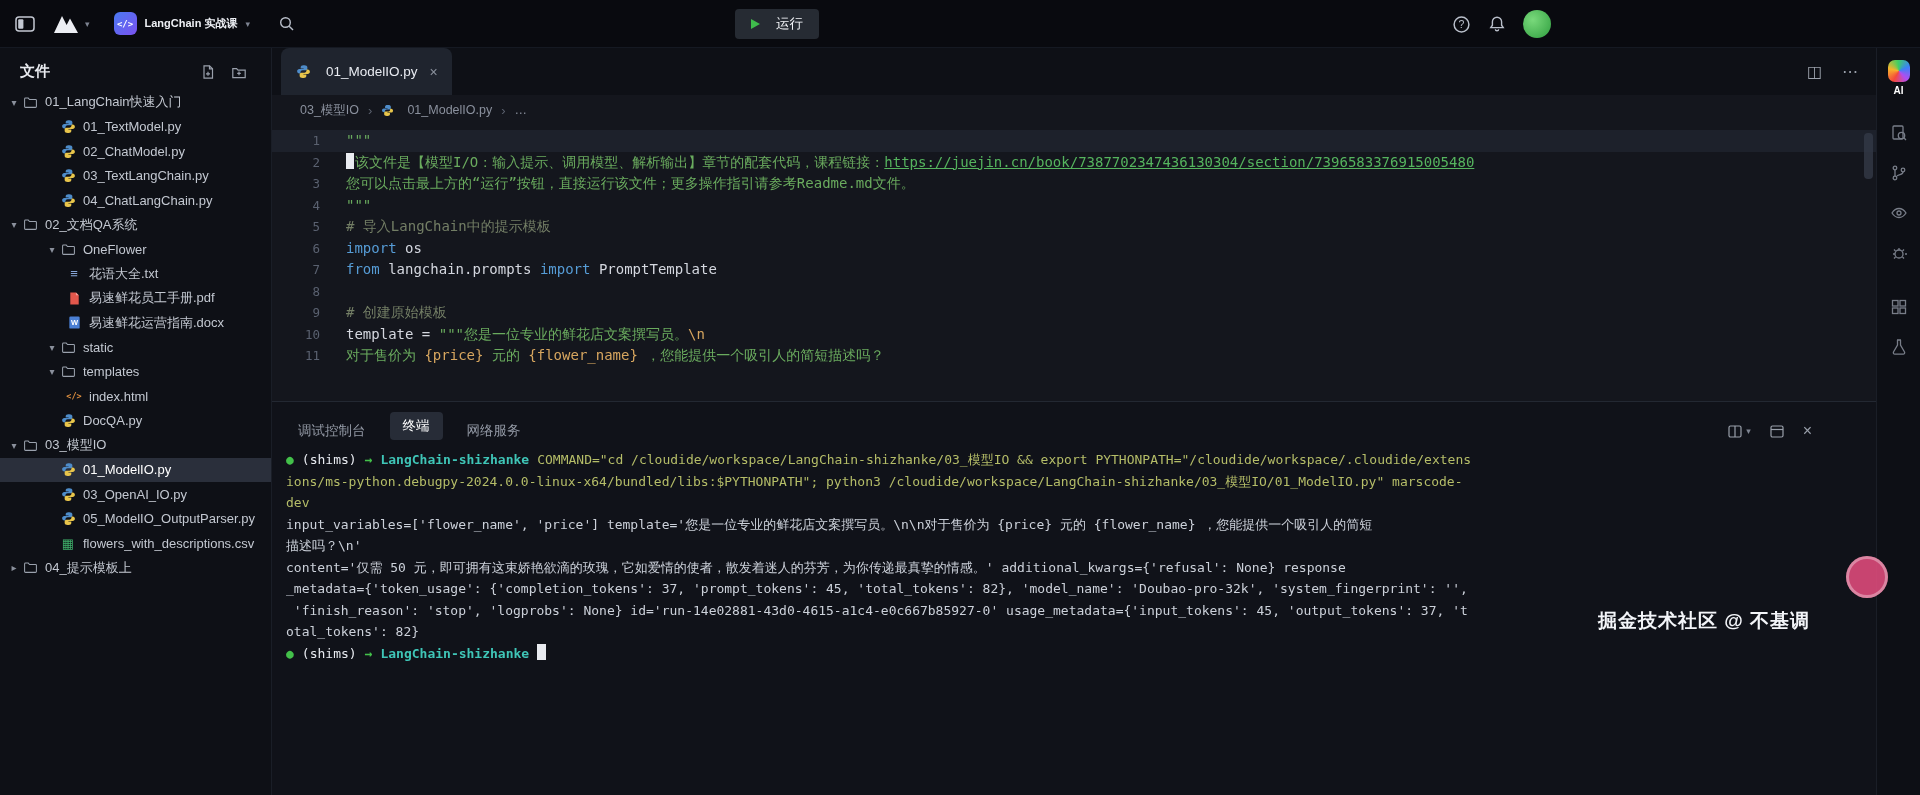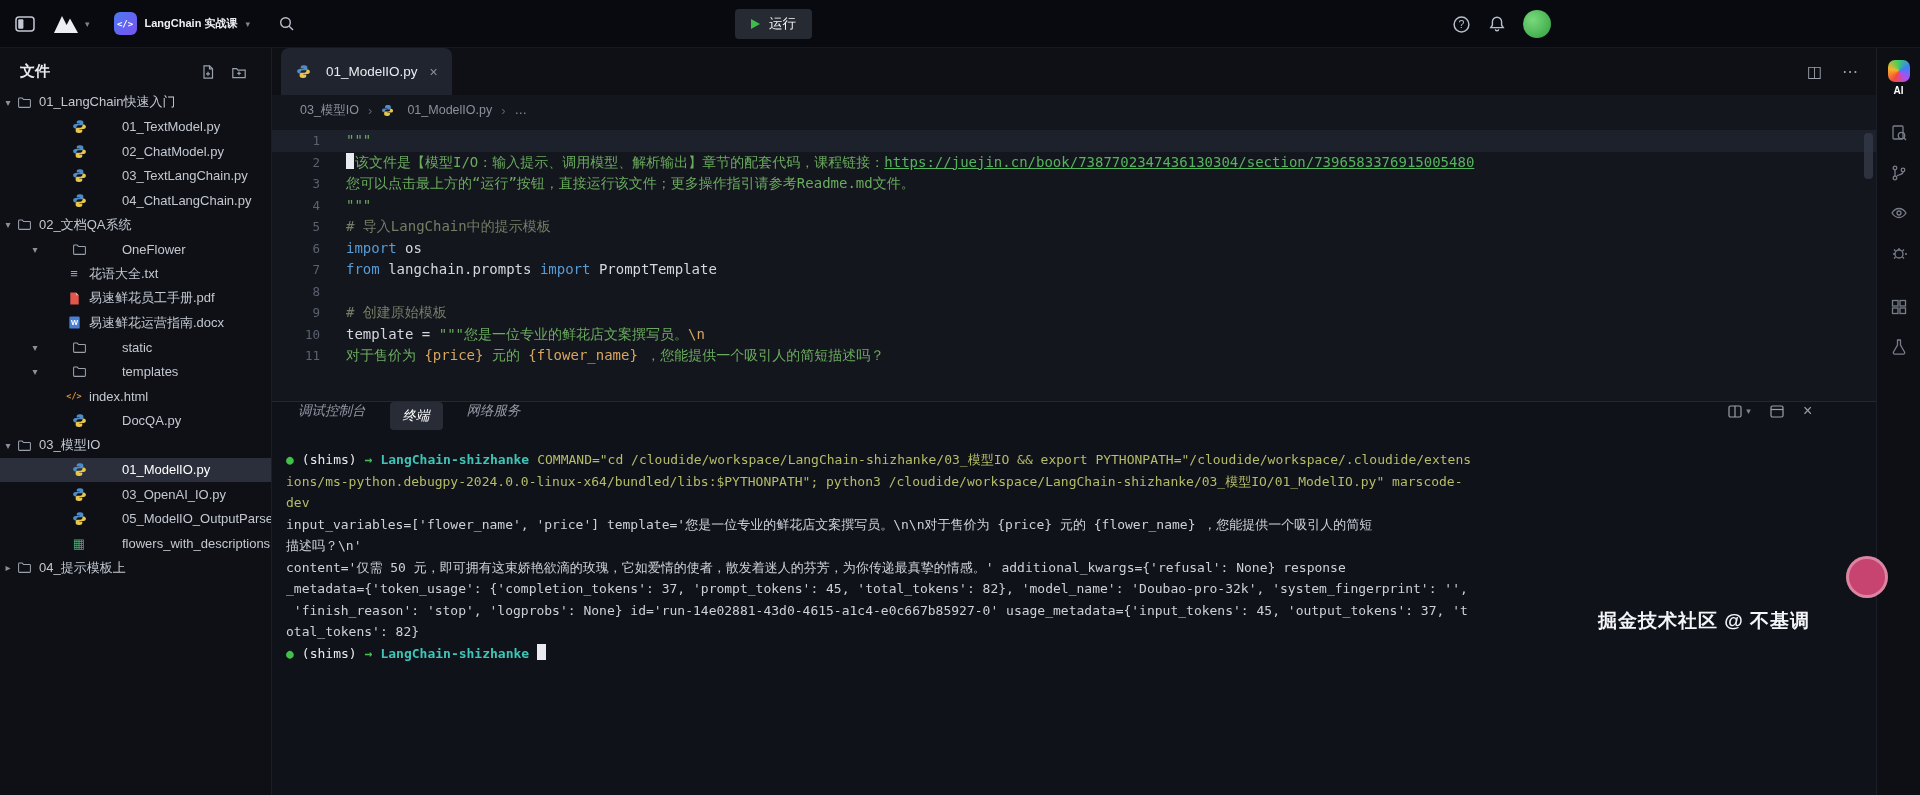--- a/index.html
+++ b/index.html
@@ -16,40 +16,40 @@
   .tgroup { display:flex; align-items:center; }
   .icon-btn { display:flex; align-items:center; justify-content:center; cursor:pointer; }
   .logo-wrap { display:flex; align-items:center; gap:5px; margin-left:16px; }
   .chev-glyph { color:#7e8492; font-size:9px; }
   .chip { display:flex; align-items:center; gap:8px; margin-left:24px; }
   .chip-badge { width:23px; height:23px; border-radius:6px; background:linear-gradient(135deg,#4a79f2,#7a52ef);
     color:#fff; font:bold 9px "DejaVu Sans Mono",monospace; display:flex; align-items:center; justify-content:center; }
   .chip-name { font-size:11px; font-weight:bold; color:#eef0f5; }
   .search-btn { margin-left:28px; }
   .run-btn { position:absolute; left:735px; top:9px; height:30px; padding:0 16px; background:#262b33;
-    border-radius:4px; display:flex; align-items:center; gap:9px; cursor:pointer; }
+    border-radius:4px; display:flex; align-items:center; gap:16px; cursor:pointer; }
   .play { width:0; height:0; border-left:9px solid #3fbb4c; border-top:5.5px solid transparent; border-bottom:5.5px solid transparent; }
   .run-label { font-size:13.5px; color:#f2f4f8; }
   .top-right { position:absolute; left:1452px; top:0; height:48px; display:flex; align-items:center; gap:17px; }
   .avatar { width:28px; height:28px; border-radius:50%; background:radial-gradient(circle at 35% 35%,#79d97b,#2f9e3f); cursor:pointer; }
 
   
   .app { display:flex; height:747px; }
 
   
   .explorer { width:272px; min-width:272px; background:#0e1016; border-right:1px solid #1a1e27; padding-top:12px; overflow:hidden; }
   .exp-head { display:flex; align-items:center; padding:2px 24px 9px 20px; }
   .exp-title { font-size:15px; font-weight:bold; color:#e9ebf0; }
   .exp-actions { margin-left:auto; display:flex; gap:15px; }
   .trow { height:24.5px; display:flex; align-items:center; font-size:13px; color:#c3c8d1; cursor:pointer; white-space:nowrap; }
   .trow.sel { background:#2a2f3b; color:#fff; }
   .chev { width:16px; flex:0 0 16px; font-size:10px; color:#8a909c; text-align:center; }
   .chev.exp::before { content:"▾"; }
   .chev.col::before { content:"▸"; }
-  .d0 { } .d1 { padding-left:27px;gap:28px; } .d2 { padding-left:50px; }
+  .d0 { padding-left:6px; } .d1 { padding-left:44px; } .d2 { padding-left:50px; }
   .fi { width:16px; height:16px; flex:0 0 16px; display:inline-flex; align-items:center; justify-content:center; margin-right:7px; }
   .fi svg { width:15px; height:15px; }
   .gtxt { color:#87a6d8; font-weight:bold; font-size:13px; }
   .ghtml { color:#e0903f; font-weight:bold; font-size:8.5px; font-family:"DejaVu Sans Mono",monospace; }
   .gcsv { color:#3fae6a; font-size:13px; }
 
   
   .main { flex:1; min-width:0; display:flex; flex-direction:column; background:#14161d; position:relative; }
   .tabbar { height:47px; background:#0e1016; display:flex; align-items:center; padding-left:9px; }
   .etab { height:47px; display:flex; align-items:center; gap:8px; padding:0 14px; background:#1f242e;
@@ -67,21 +67,21 @@
   .ln { flex:0 0 48px; text-align:right; color:#5a6170; font-size:12.5px; }
   .ct { padding-left:26px; }
   .s { color:#6aab5e; } .l { color:#55b45e; text-decoration:underline; cursor:pointer; }
   .cm { color:#737e65; } .k { color:#569cd6; } .p { color:#d4d7df; }
   .v { color:#d7a65f; } .e { color:#d7a65f; }
   .ecur { display:inline-block; width:8px; height:16px; background:#e9ebf0; vertical-align:-2px; margin-right:1px; }
   .esb { position:absolute; right:3px; top:8px; width:9px; height:46px; background:#333947; border-radius:4px; opacity:.8; cursor:pointer; }
 
   
   .panel { height:394px; border-top:1px solid #232832; background:#101219; display:flex; flex-direction:column; }
-  .phead { height:38px; display:flex; align-items:flex-start; gap:24px; padding-left:26px; font-size:13.5px;font-style:italic; }
+  .phead { height:38px; display:flex; align-items:flex-end; gap:24px; padding-left:26px; font-size:13.5px; }
   .ptab { color:#949aa6; cursor:pointer; }
   .ptab.act { color:#fff; background:#272c37; padding:5px 13px; border-radius:4px; }
   .pactions { margin-left:auto; display:flex; align-items:center; gap:18px; padding-right:64px; color:#9aa0ab; }
   .pic { display:flex; align-items:center; gap:3px; cursor:pointer; }
   .pclose { font-size:16px; cursor:pointer; }
   .term { flex:1; padding:9px 0 0 14px; font-family:"DejaVu Sans Mono",monospace; font-size:13px; color:#ccd1da; overflow:hidden; }
   .tl { height:21.5px; line-height:21.5px; white-space:pre; }
   .tdot { color:#43c04a; margin-right:8px; }
   .tenv { color:#e8ebf1; margin-right:8px; }
   .tarrow { color:#43c04a; font-weight:bold; margin-right:8px; }

